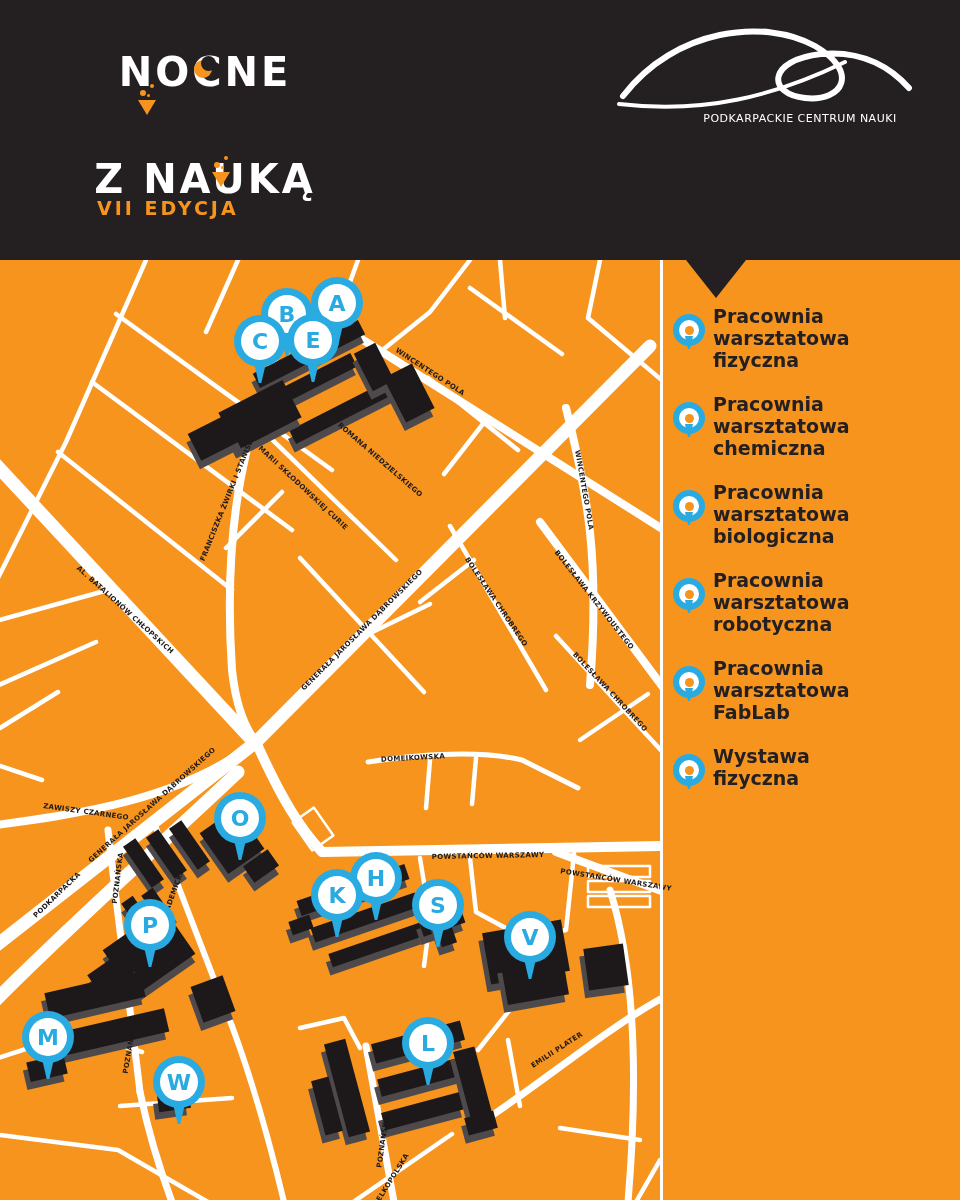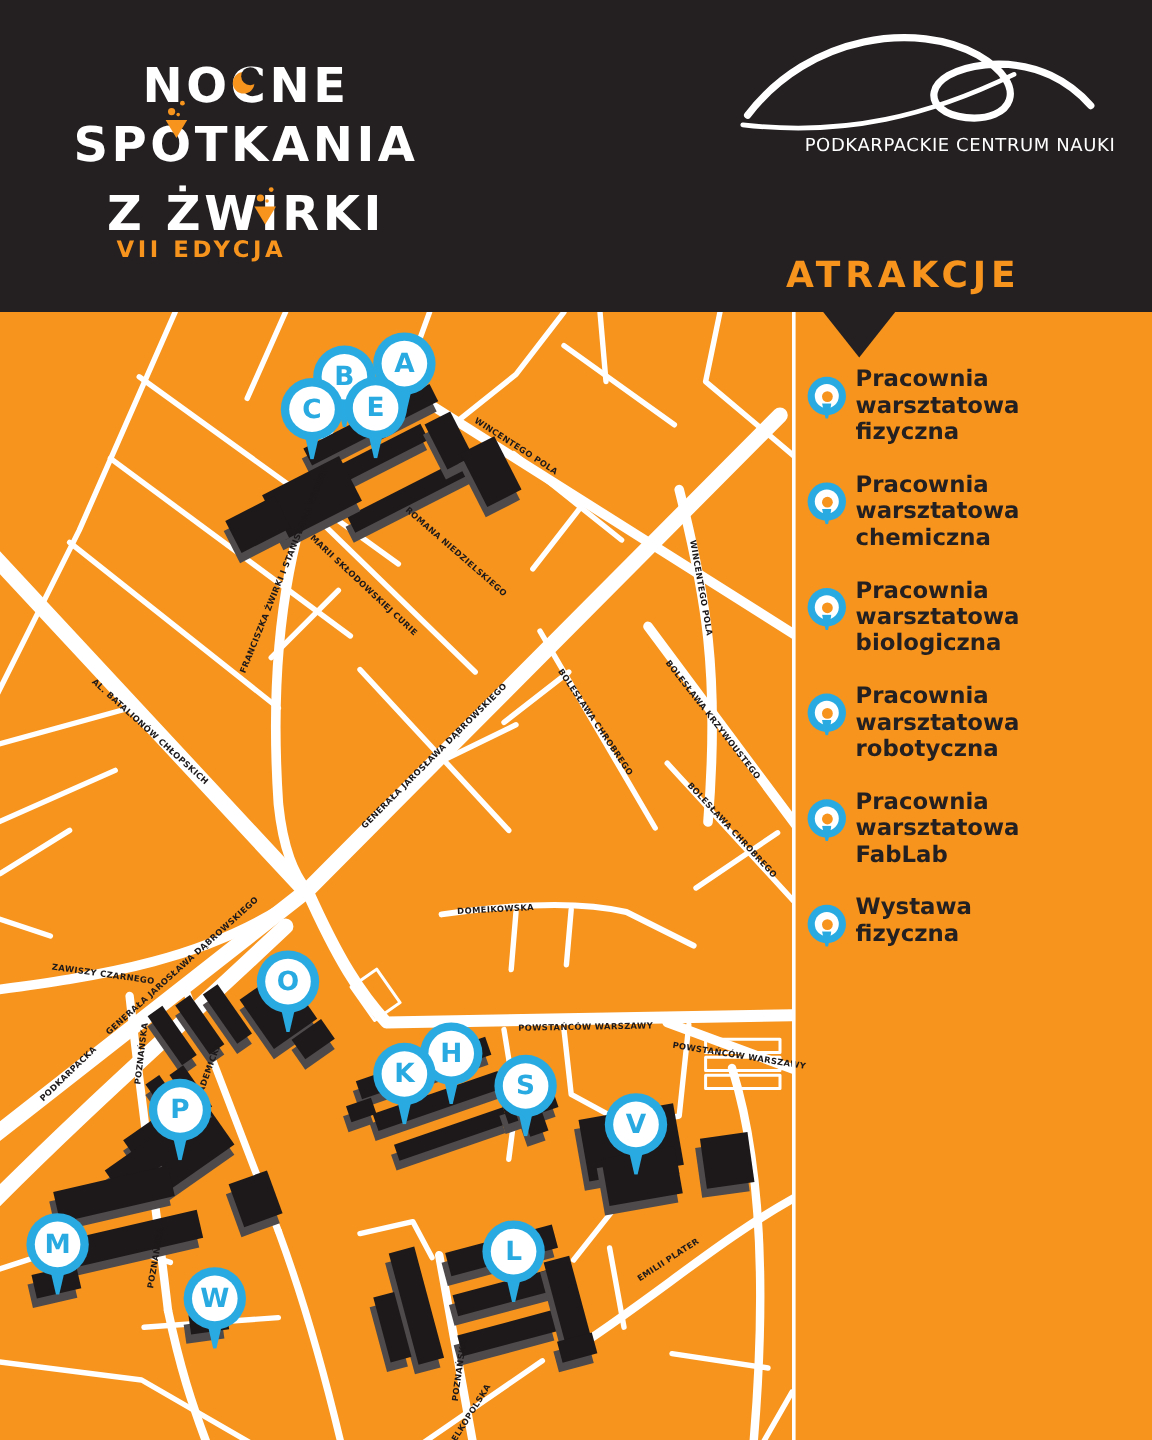--- a/index.html
+++ b/index.html
@@ -16,21 +16,21 @@
   .moon:after{content:"";position:absolute;left:7px;top:-4px;width:15px;height:15px;
         border-radius:50%;background:#242021;}
   .flask{position:absolute;z-index:21;}
   .flask .cone{width:0;height:0;border-left:9px solid transparent;border-right:9px solid transparent;
         border-top:15px solid #F6941E;}
   .flask .b1,.flask .b2,.flask .b3{position:absolute;background:#F6941E;border-radius:50%;}
   .flask .b1{width:6px;height:6px;left:2px;top:-10px;}
   .flask .b2{width:4px;height:4px;left:12px;top:-16px;}
   .flask .b3{width:3px;height:3px;left:9px;top:-6px;}
   .org{position:absolute;color:#fff;text-align:center;}
-  .org-small{left:660px;top:112px;width:280px;font-size:15px;letter-spacing:0.5px;}
+  .org-small{left:660px;top:112px;width:280px;font-size:11px;letter-spacing:0.5px;}
   .org-large{left:660px;top:128px;width:280px;font-size:28px;font-weight:bold;letter-spacing:1px;}
   .attractions-heading{position:absolute;left:655px;top:212px;color:#F6941E;font-weight:bold;
         font-size:30px;letter-spacing:4px;}
   .pointer-triangle{position:absolute;left:686px;top:260px;width:0;height:0;z-index:21;
         border-left:30px solid transparent;border-right:30px solid transparent;
         border-top:38px solid #242021;}
   
   .map{position:absolute;left:0;top:260px;width:660px;height:940px;background:#F6941E;}
   .map svg{position:absolute;left:0;top:0;}
   .street-label{position:absolute;white-space:nowrap;font-size:7px;font-weight:bold;
@@ -443,22 +443,21 @@
           </div>
           <div class="side-pin-stem"></div>
           <div class="side-label">Wystawa
 fizyczna</div>
         </div>
       </div>
   </div>
 
   <div class="header">
     <div class="title-line" style="top:52px;">NOCNE</div>
-    <div class="title-line" style="top:101px;">SPOTKANIA</div>
-    <div class="title-line" style="top:159px;">Z ŻWIRKI</div>
+    <div class="title-line" style="top:159px;">Z NAUKĄ</div>
     <div class="moon"></div>
     <div class="flask" style="left:138px;top:100px;">
       <div class="b1"></div>
         <div class="b2"></div>
         <div class="b3"></div>
         <div class="cone"></div>
     </div>
     <div class="flask" style="left:212px;top:172px;">
       <div class="b1"></div>
         <div class="b2"></div>
@@ -467,17 +466,16 @@
     </div>
     <div class="edition">VII EDYCJA</div>
 
     <svg width="300" height="95" viewBox="0 0 300 95" style="position:absolute;left:615px;top:18px;">
       <g stroke="#FFFFFF" fill="none" stroke-linecap="round">
         <path stroke-width="6" d="M 8,78 C 60,10 150,0 200,28 C 245,54 228,84 190,80 C 152,76 152,42 206,36 C 250,32 278,52 294,70"></path>
         <path stroke-width="4" d="M 4,86 C 90,96 160,78 230,44"></path>
       </g>
     </svg>
     <div class="org org-small">PODKARPACKIE CENTRUM NAUKI</div>
-    <div class="attractions-heading">ATRAKCJE</div>
   </div>
   <div class="pointer-triangle"></div>
 
 </div>
 
 </body></html>

